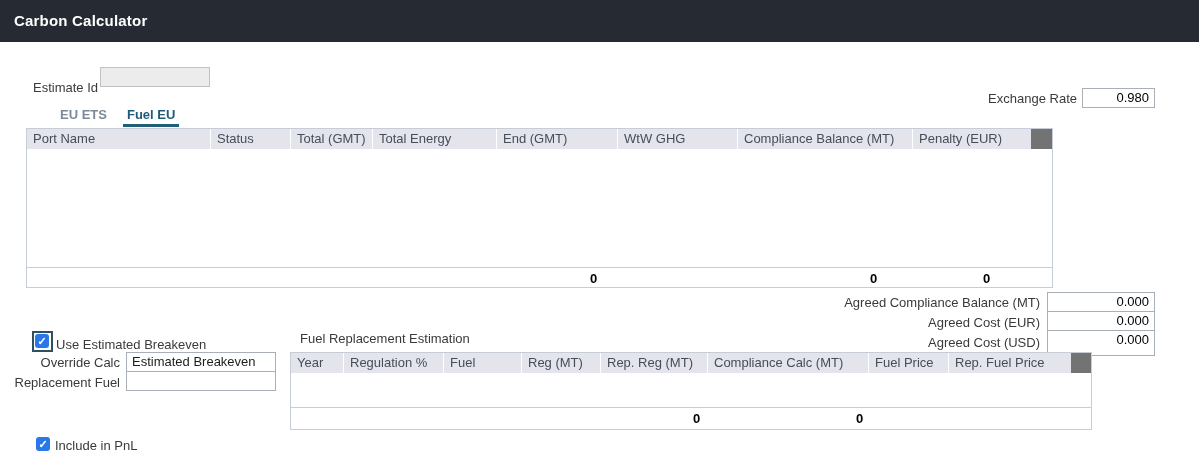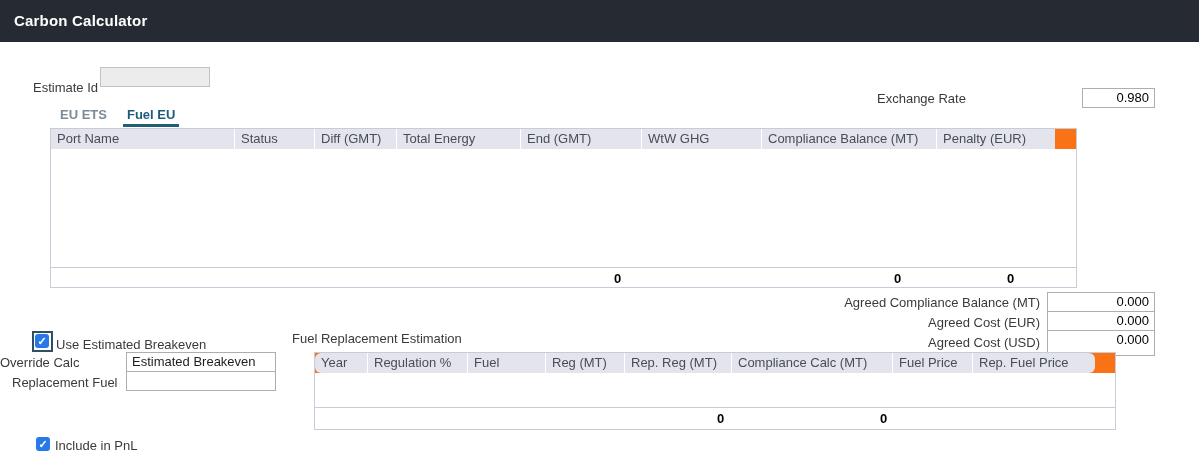--- a/index.html
+++ b/index.html
@@ -5,49 +5,49 @@
   * { box-sizing: border-box; margin: 0; padding: 0; }
   html,body { background:#fff; }
   body { font-family: "Liberation Sans", sans-serif; font-size: 13px; color:#3a3a3a; }
   #app { position: relative; width: 1199px; height: 460px; background:#fff; overflow:hidden; }
 
   
   .titlebar { position:absolute; left:0; top:0; width:1199px; height:42px; background:#262b33; }
   .titlebar .title { position:absolute; left:14px; top:0; line-height:42px; color:#ffffff; font-size:15px; font-weight:bold; letter-spacing:.2px; }
 
   .lbl { position:absolute; color:#3a3a3a; font-size:13px; white-space:nowrap; }
-  .lbl.r { text-align:left; }
+  .lbl.r { text-align:right; }
 
   .inp { position:absolute; border:1px solid #a9afb6; background:#fff; font-family:"Liberation Sans",sans-serif; font-size:13px; color:#000; padding:0 5px; height:20px; line-height:18px; }
   .inp.num { text-align:right; }
   .inp.disabled { background:#ececec; border-color:#c2c2c2; }
 
   
   .tabs { position:absolute; left:56px; top:104px; display:flex; }
   .tab { font-weight:bold; font-size:13px; padding:3px 4px 5px 4px; margin-right:12px; color:#7b8a98; cursor:pointer; }
   .tab.active { color:#1e5a7a; border-bottom:3px solid #235e79; padding-bottom:2px; }
 
   
-  .grid { position:absolute; border:1px solid #c6cdd9; background:#f97316;margin-left:24px; }
+  .grid { position:absolute; border:1px solid #c6cdd9; background:#737373; }
   .grid-head { display:flex; background:#e4e4ed; height:20px; }
   .grid-head .hc { border-right:1px solid #ffffff; padding:2px 0 0 6px; color:#474d55; font-size:13px; white-space:nowrap; overflow:hidden; }
   .grid-body { background:#fff; position:relative; }
   .grid-foot { position:relative; border-top:1px solid #c6cdd9; background:#fff; }
   .tot { position:absolute; font-weight:bold; color:#000; font-size:13px; top:3px; }
 
   
   .agreed-row-label { position:absolute; width:300px; text-align:right; }
   .agreed-box { position:absolute; left:1047px; width:108px; height:26px; border:1px solid #a9afb6; background:#fff; text-align:right; padding:1px 5px 12px 0; color:#000; }
 
   
   .cb { position:absolute; width:14px; height:14px; background:#2878e8; border-radius:3px; color:#fff; text-align:center; line-height:14px; font-size:11px; font-weight:bold; cursor:pointer; }
   .cb-ring { position:absolute; width:21px; height:21px; border:2px solid #2f4f63; background:#fff; }
   .cb-ring .cb { position:absolute; left:1px; top:1px; }
 
-  .section-label { position:absolute; color:#3a3a3a; }
+  .section-label { position:absolute; color:#3a3a3a;margin-left:8px; }
 </style>
 </head>
 <body>
 
 <div id="app">
 
   <div class="titlebar">
     <span class="title">Carbon Calculator</span>
   </div>
 
@@ -59,21 +59,21 @@
 
   <div class="tabs">
     <div class="tab">EU ETS</div>
     <div class="tab active">Fuel EU</div>
   </div>
 
   <div class="grid" style="left:26px; top:128px; width:1027px; height:160px;">
     <div class="grid-head" style="width:1004px;">
       <div class="hc" style="width:184px;">Port Name</div>
       <div class="hc" style="width:80px;">Status</div>
-      <div class="hc" style="width:82px;">Diff (GMT)</div>
+      <div class="hc" style="width:82px;">Total (GMT)</div>
       <div class="hc" style="width:124px;">Total Energy</div>
       <div class="hc" style="width:121px;">End (GMT)</div>
       <div class="hc" style="width:120px;">WtW GHG</div>
       <div class="hc" style="width:175px;">Compliance Balance (MT)</div>
       <div class="hc" style="width:118px; border-right:none;">Penalty (EUR)</div>
     </div>
     <div class="grid-body" style="height:118px;"></div>
     <div class="grid-foot" style="height:20px;">
       <span class="tot" style="left:563px;">0</span>
       <span class="tot" style="left:843px;">0</span>
@@ -97,21 +97,21 @@
 
   <span class="lbl r" style="left:0px; top:355px; width:120px;">Override Calc</span>
   <div class="inp" style="left:126px; top:352px; width:150px; font-weight:normal; color:#1d1d1d;">Estimated Breakeven</div>
 
   <span class="lbl r" style="left:0px; top:375px; width:120px;padding-left:12px;">Replacement Fuel</span>
   <div class="inp" style="left:126px; top:371px; width:150px;"></div>
 
   <span class="section-label" style="left:292px; top:331px;">Fuel Replacement Estimation</span>
 
   <div class="grid" style="left:290px; top:352px; width:802px; height:78px;">
-    <div class="grid-head" style="width:780px;border-radius:6px;">
+    <div class="grid-head" style="width:780px;">
       <div class="hc" style="width:53px;">Year</div>
       <div class="hc" style="width:100px;">Regulation %</div>
       <div class="hc" style="width:78px;">Fuel</div>
       <div class="hc" style="width:79px;">Reg (MT)</div>
       <div class="hc" style="width:107px;">Rep. Reg (MT)</div>
       <div class="hc" style="width:161px;">Compliance Calc (MT)</div>
       <div class="hc" style="width:80px;">Fuel Price</div>
       <div class="hc" style="width:122px; border-right:none;">Rep. Fuel Price</div>
     </div>
     <div class="grid-body" style="height:34px;"></div>

